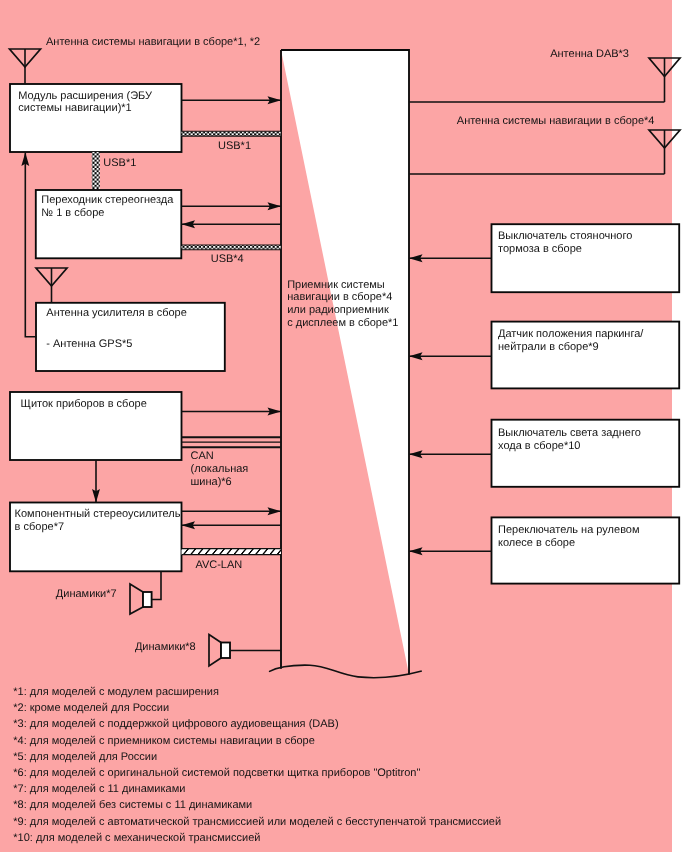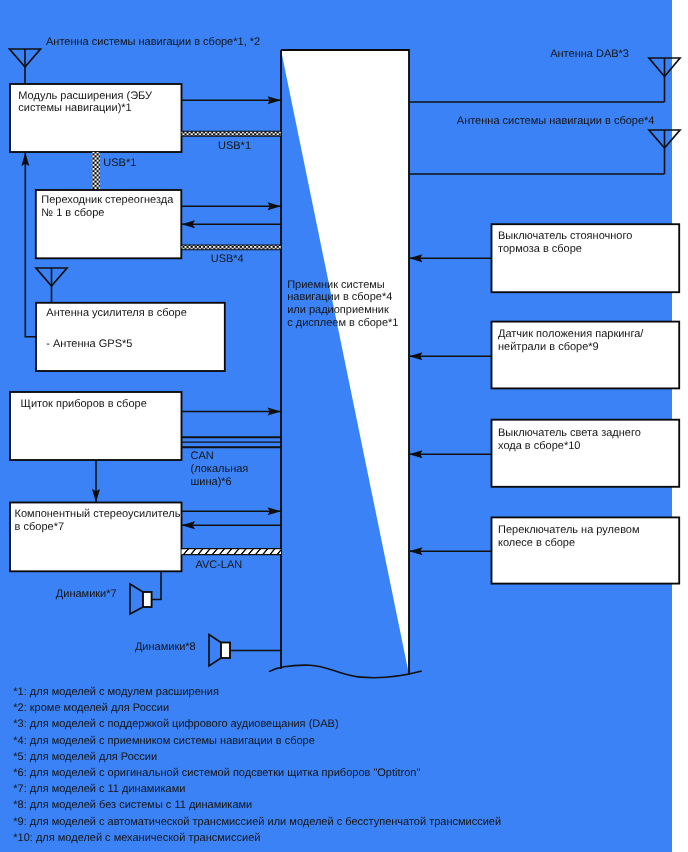--- a/index.html
+++ b/index.html
@@ -1,17 +1,17 @@
 <!DOCTYPE html>
 <html><head>
 <meta charset="utf-8">
 <style>
   html,body{margin:0;padding:0;background:#ffffff;}
   body{width:688px;height:852px;overflow:hidden;font-family:"Liberation Sans",sans-serif;color:#000;-webkit-font-smoothing:antialiased;text-rendering:geometricPrecision;}
-  #stage{position:relative;width:672px;height:852px;background:#3b82f6;}
+  #stage{position:relative;width:672px;height:852px;background:#fca5a5;}
   #dg{position:absolute;left:0;top:0;}
   .bx{fill:#fff;stroke:#0a0a0a;stroke-width:1.85;}
   .ln{stroke:#111;stroke-width:1.6;fill:none;}
   .lnthin{stroke:#111;stroke-width:1.3;fill:none;}
   .sym{fill:none;stroke:#111;stroke-width:1.7;}
   text{font-family:"Liberation Sans",sans-serif;fill:#141414;paint-order:stroke;}
   .tx{font-size:11px;}
   .fn{font-size:11px;}
 </style>
 </head>

